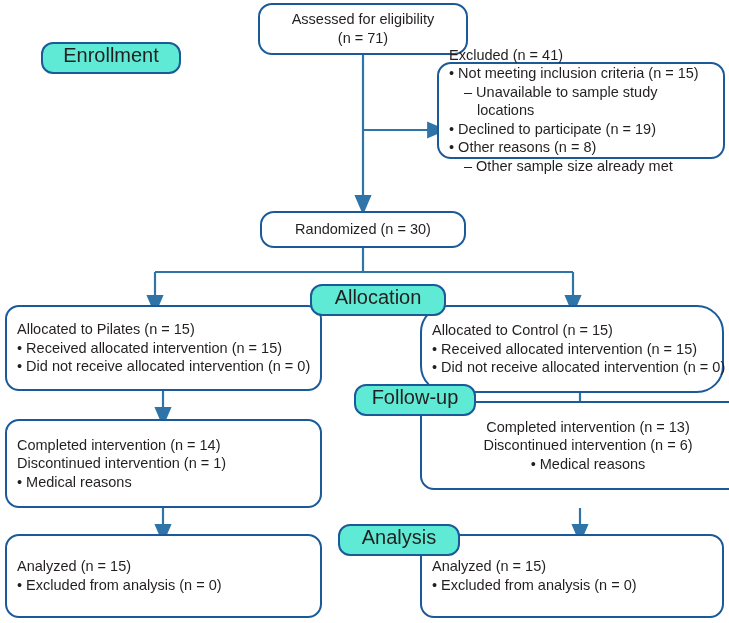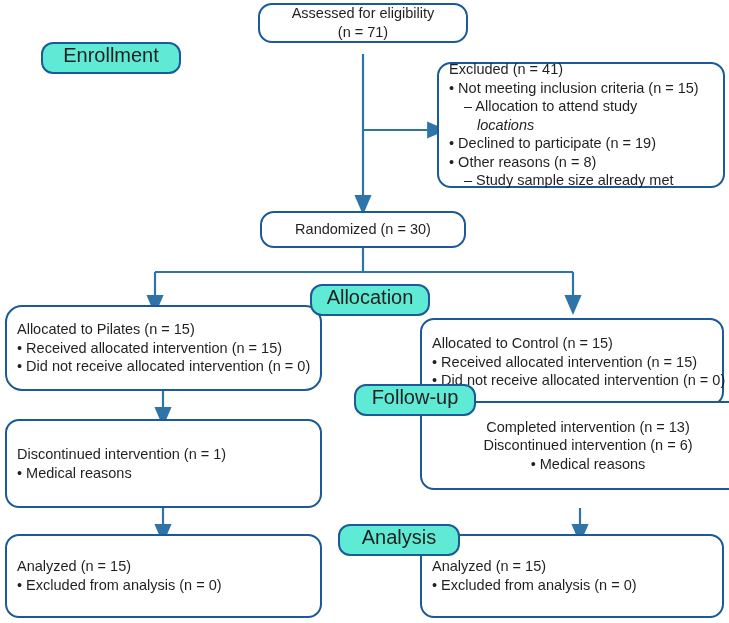--- a/index.html
+++ b/index.html
@@ -69,21 +69,20 @@
     text-indent: -13px;
   }
   .sub2 {
     display: block;
     padding-left: 28px;
     text-indent: -13px;
   }
   .sub2cont {
     display: block;
     padding-left: 28px;
-    font-style: italic;
   }
 </style>
 </head>
 <body>
 
 <div id="diagram-root">
 
   <svg class="connectors" viewBox="0 0 729 623">
     <defs>
       <marker id="arrow" markerWidth="9" markerHeight="9" refX="4.5" refY="4.5" orient="auto">
@@ -106,71 +105,72 @@
 
       <path d="M163,508 L163,534" marker-end="url(#arrow)"></path>
       <path d="M580,508 L580,534" marker-end="url(#arrow)"></path>
     </g>
   </svg>
 
   <div class="pill" style="left:41px; top:42px; width:140px; height:32px;">
     <span>Enrollment</span>
   </div>
 
-  <div class="box center" style="left:258px; top:3px; width:210px; height:40px;">
+  <div class="box center" style="left:258px; top:3px; width:210px; height:52px;">
     <div class="txt">
       <span class="line">Assessed for eligibility</span>
       <span class="line">(n = 71)</span>
     </div>
   </div>
 
-  <div class="box" style="left:437px; top:62px; width:288px; height:126px;">
+  <div class="box" style="left:437px; top:62px; width:288px; height:97px;">
     <div class="txt">
       <span class="line">Excluded (n = 41)</span>
       <span class="sub">• Not meeting inclusion criteria (n = 15)</span>
-      <span class="sub2">–  Allocation to attend study</span>
+      <span class="sub2">–  Unavailable to sample study</span>
       <span class="sub2cont">locations</span>
       <span class="sub">• Declined to participate (n = 19)</span>
       <span class="sub">• Other reasons (n = 8)</span>
-      <span class="sub2">– Study sample size already met</span>
+      <span class="sub2">– Other sample size already met</span>
     </div>
   </div>
 
   <div class="box center" style="left:260px; top:211px; width:206px; height:37px;">
     <div class="txt">
       <span class="line">Randomized (n = 30)</span>
     </div>
   </div>
 
-  <div class="pill" style="left:310px; top:284px; width:120px; height:32px;">
+  <div class="pill" style="left:310px; top:284px; width:136px; height:32px;">
     <span>Allocation</span>
   </div>
 
-  <div class="box" style="left:5px; top:305px; width:317px; height:86px;border-radius:17px;">
+  <div class="box" style="left:5px; top:305px; width:317px; height:86px;">
     <div class="txt">
       <span class="line">Allocated to Pilates (n = 15)</span>
       <span class="sub">• Received allocated intervention (n = 15)</span>
       <span class="sub">• Did not receive allocated intervention (n = 0)</span>
     </div>
   </div>
 
-  <div class="box" style="left:420px; top:318px; width:304px; height:88px;">
+  <div class="box" style="left:420px; top:305px; width:304px; height:88px;border-radius:27px;">
     <div class="txt">
       <span class="line">Allocated to Control (n = 15)</span>
       <span class="sub">• Received allocated intervention (n = 15)</span>
       <span class="sub">• Did not receive allocated intervention (n = 0)</span>
     </div>
   </div>
 
   <div class="pill" style="left:310px; top:384px; width:122px; height:32px;margin-left:44px;">
     <span>Follow-up</span>
   </div>
 
   <div class="box" style="left:5px; top:419px; width:317px; height:89px;">
     <div class="txt">
+      <span class="line">Completed intervention (n = 14)</span>
       <span class="line">Discontinued intervention (n = 1)</span>
       <span class="sub">• Medical reasons</span>
     </div>
   </div>
 
   <div class="box" style="left:420px; top:401px; width:336px; height:89px;text-align:center;">
     <div class="txt">
       <span class="line">Completed intervention (n = 13)</span>
       <span class="line">Discontinued intervention (n = 6)</span>
       <span class="sub">• Medical reasons</span>

